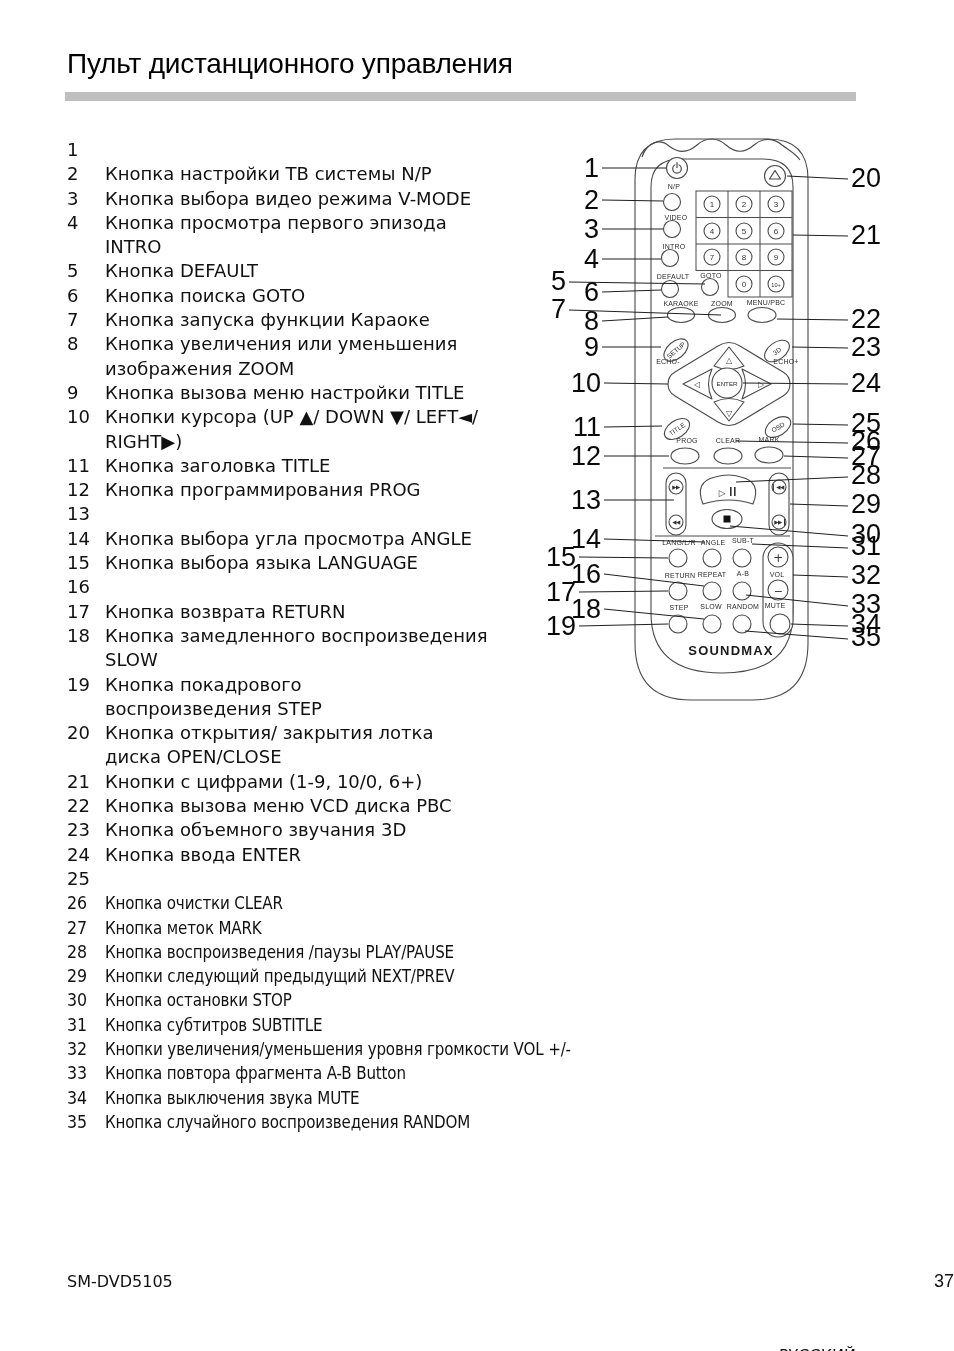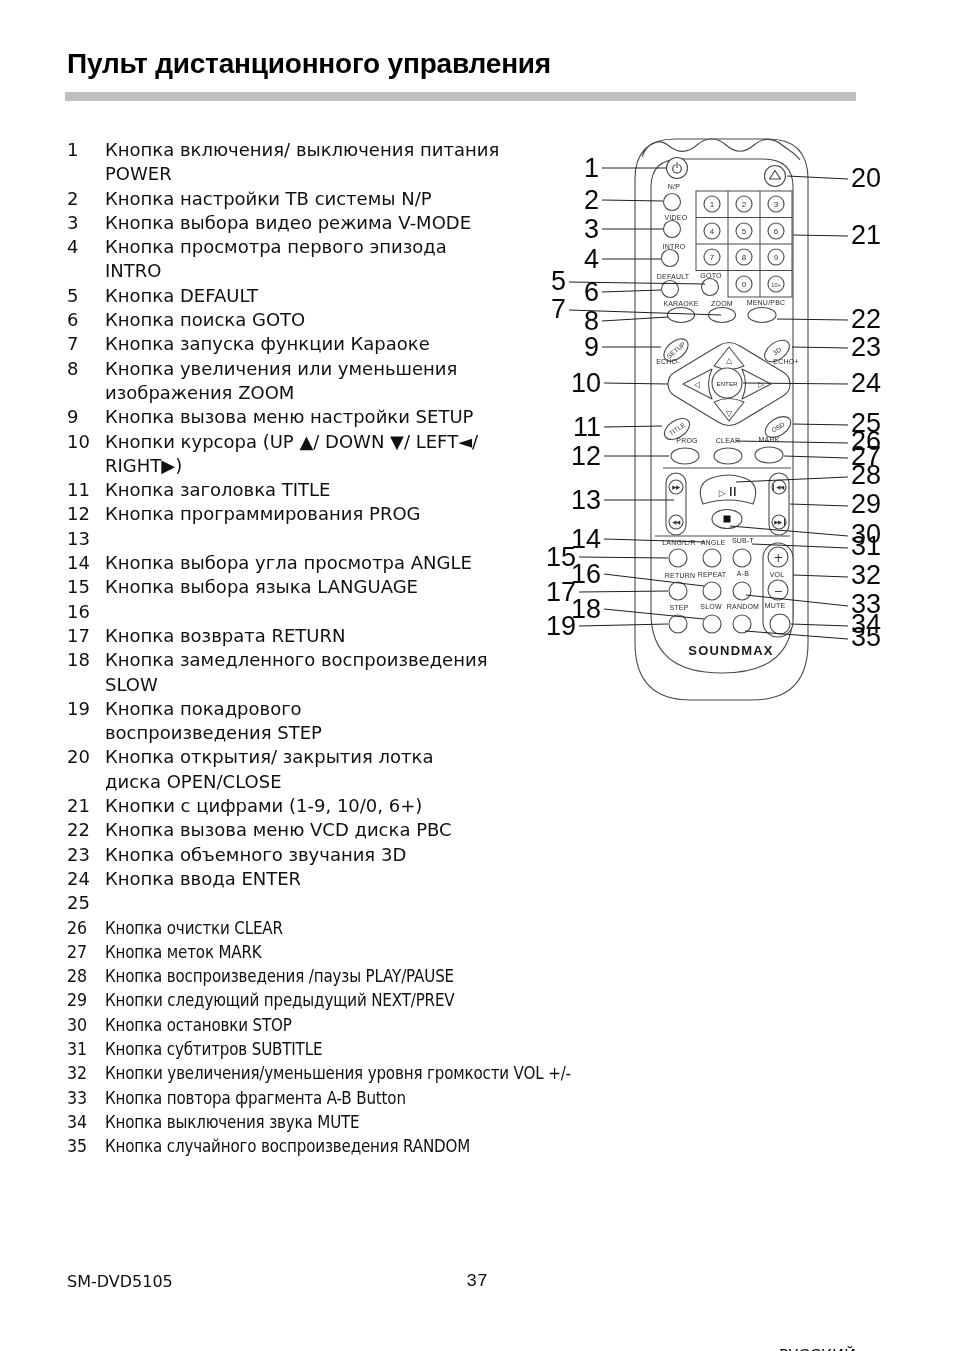--- a/index.html
+++ b/index.html
@@ -1,47 +1,45 @@
 <!DOCTYPE html>
 <html><head>
 <meta charset="utf-8">
 <style>
   html,body{margin:0;padding:0;}
   body{width:954px;height:1351px;background:#fff;position:relative;overflow:hidden;
        font-family:"DejaVu Sans",sans-serif;color:#111;}
   .page{position:absolute;inset:0;}
   .title{position:absolute;left:67px;top:48px;font-family:"Liberation Sans",sans-serif;
-         font-weight:bold;font-size:28px;letter-spacing:-0.2px;color:#000;white-space:nowrap;}
+         font-weight:normal;font-size:28px;letter-spacing:-0.2px;color:#000;white-space:nowrap;}
   .title-rule{position:absolute;left:65px;top:92px;width:791px;height:9px;background:#bfbfbf;}
   .button-list{position:absolute;left:67px;top:138px;width:660px;list-style:none;margin:0;padding:0;}
   .button-list li{display:flex;font-size:18px;line-height:24.3px;}
   .button-list .num{flex:0 0 38px;}
   .button-list .txt{white-space:pre-wrap;}
   .button-list li.cond{font-size:18px;}
   .button-list li.cond .num{transform:scaleX(0.88);transform-origin:0 50%;}
   .button-list li.cond .txt{transform:scaleX(0.84);transform-origin:0 50%;letter-spacing:-0.2px;}
   .remote-svg{position:absolute;left:535px;top:125px;}
   .footer-model{position:absolute;left:67px;top:1272px;font-size:16px;}
-  .footer-page{position:absolute;left:0;right:0;top:1271px;text-align:center;
-               font-family:Liberation Mono, monospace;font-size:18px;}
+  .footer-page{position:absolute;left:0;right:0;top:1271px;text-align:right;
+               font-family:Liberation Sans, sans-serif;font-size:18px;}
   .footer-lang{position:absolute;right:98px;top:1346px;font-size:16px;}
   svg text{user-select:none;}
 </style>
 </head>
 <body>
 
 <div class="page">
   <div class="title">Пульт дистанционного управления</div>
   <div class="title-rule"></div>
 
   <ol class="button-list">
       <li>
         <span class="num">1</span>
-        <span class="txt">Кнопка включения/ выключения питания
-POWER</span>
       </li>
       <li>
         <span class="num">2</span>
         <span class="txt">Кнопка настройки ТВ системы N/P</span>
       </li>
       <li>
         <span class="num">3</span>
         <span class="txt">Кнопка выбора видео режима V-MODE</span>
       </li>
       <li>
@@ -61,21 +59,21 @@
         <span class="num">7</span>
         <span class="txt">Кнопка запуска функции Караоке</span>
       </li>
       <li>
         <span class="num">8</span>
         <span class="txt">Кнопка увеличения или уменьшения
 изображения ZOOM</span>
       </li>
       <li>
         <span class="num">9</span>
-        <span class="txt">Кнопка вызова меню настройки SETUP</span>
+        <span class="txt">Кнопка вызова меню настройки TITLE</span>
       </li>
       <li>
         <span class="num">10</span>
         <span class="txt">Кнопки курсора (UP ▲/ DOWN ▼/ LEFT◄/
 RIGHT▶)</span>
       </li>
       <li>
         <span class="num">11</span>
         <span class="txt">Кнопка заголовка TITLE</span>
       </li>

